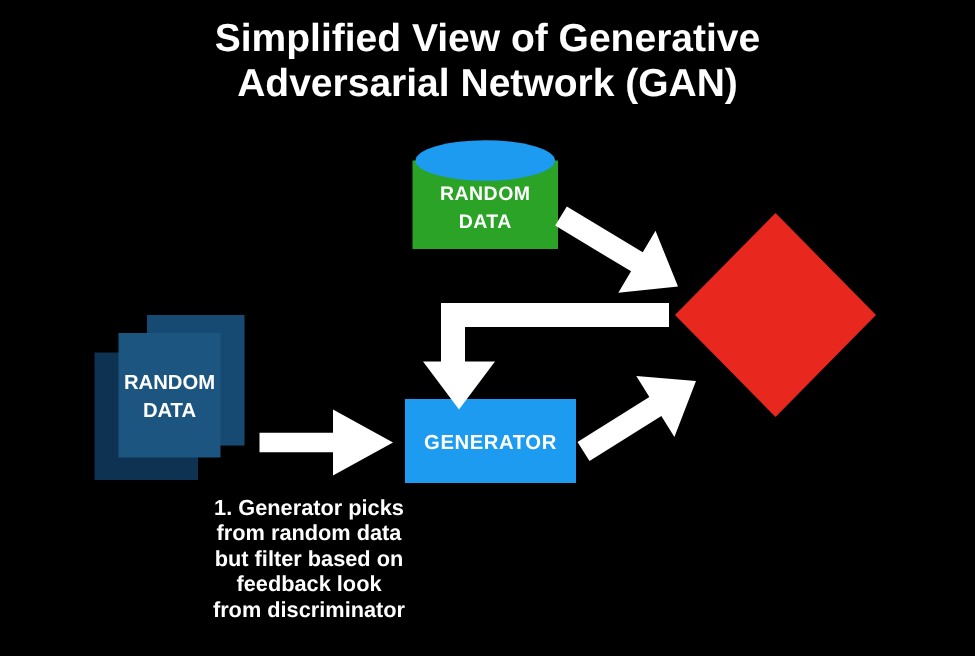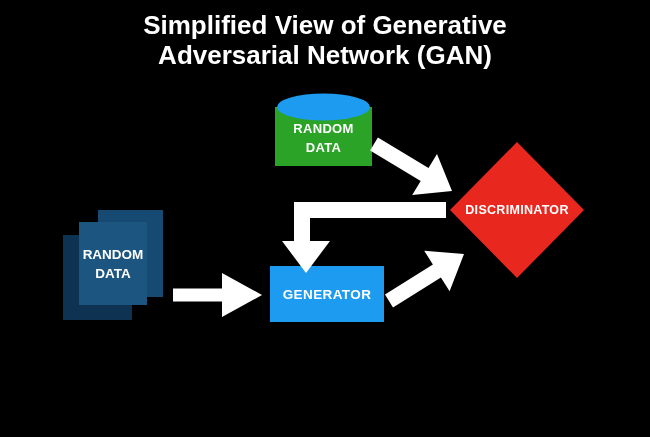--- a/index.html
+++ b/index.html
@@ -115,18 +115,22 @@
 Adversarial Network (GAN)</div>
 
   <div class="label trained-label">RANDOM
 DATA</div>
 
   <div class="label random-label">RANDOM
 DATA</div>
 
   <div class="label generator-label">GENERATOR</div>
 
-  <div class="label discriminator-label">DISCRIMINATOR</div>
 
+  <div class="step step1">1. Generator picks
+from random data
+but filter based on
+feedback look
+from discriminator</div>
 
 
 
 </div>
 
 </body></html>

